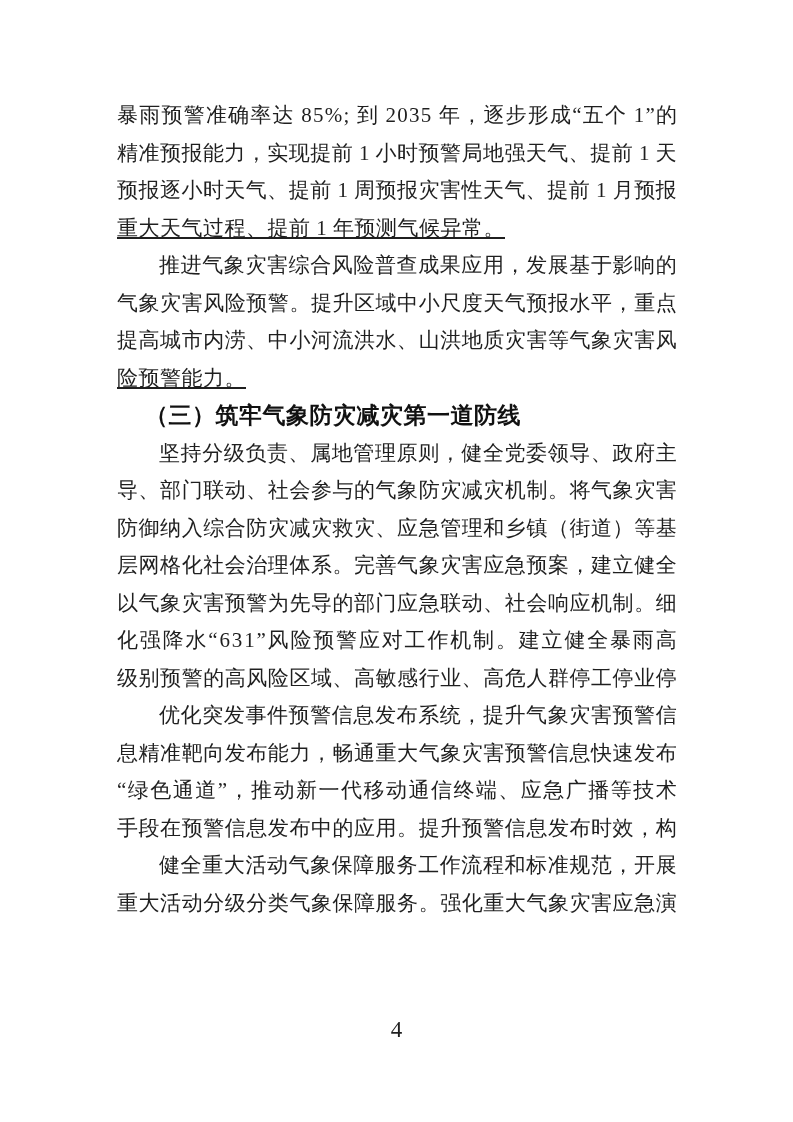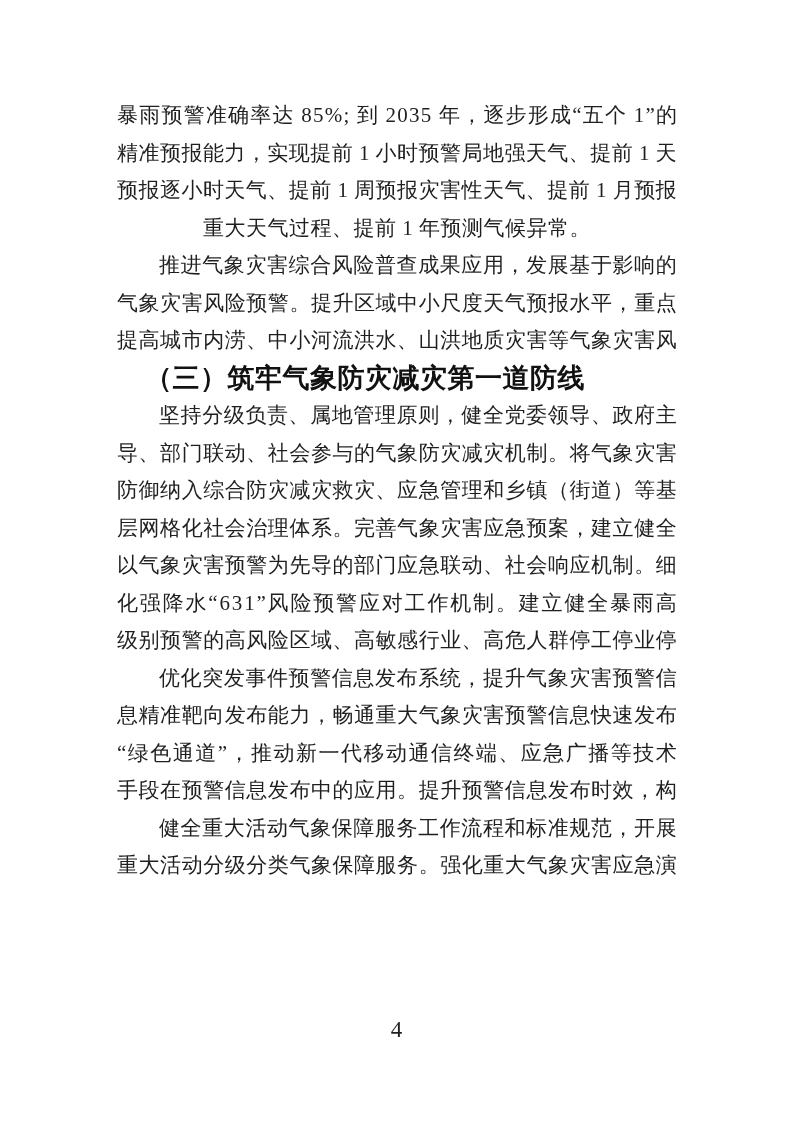--- a/index.html
+++ b/index.html
@@ -32,29 +32,30 @@
   .line.justify {
     display: flex;
     justify-content: space-between;
     align-items: center;
   }
   .line.justify span {
     display: inline-block;
   }
   
   .line.end {
-    text-align: center;
+    text-align: left;
     letter-spacing: 0.5px;
+    text-decoration: underline;
   }
   .line.indent {
     padding-left: 42px;
   }
   .line.heading {
     font-weight: bold;
-    font-size: 27px;
+    font-size: 23px;
     letter-spacing: 0.5px;
     padding-left: 28px;
     color: #111111;
   }
   .page-number {
     position: absolute;
     top: 1012px;
     left: 0;
     width: 100%;
     text-align: center;
@@ -244,20 +245,21 @@
         <span>质</span>
         <span>灾</span>
         <span>害</span>
         <span>等</span>
         <span>气</span>
         <span>象</span>
         <span>灾</span>
         <span>害</span>
         <span>风</span>
       </div>
+      <div class="line end">险预警能力。</div>
       <div class="line heading">（三）筑牢气象防灾减灾第一道防线</div>
       <div class="line justify indent">
         <span>坚</span>
         <span>持</span>
         <span>分</span>
         <span>级</span>
         <span>负</span>
         <span>责</span>
         <span>、</span>
         <span>属</span>

